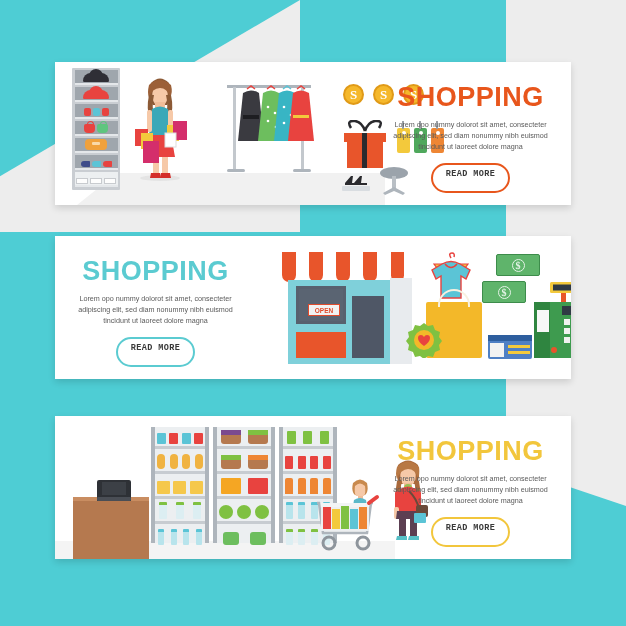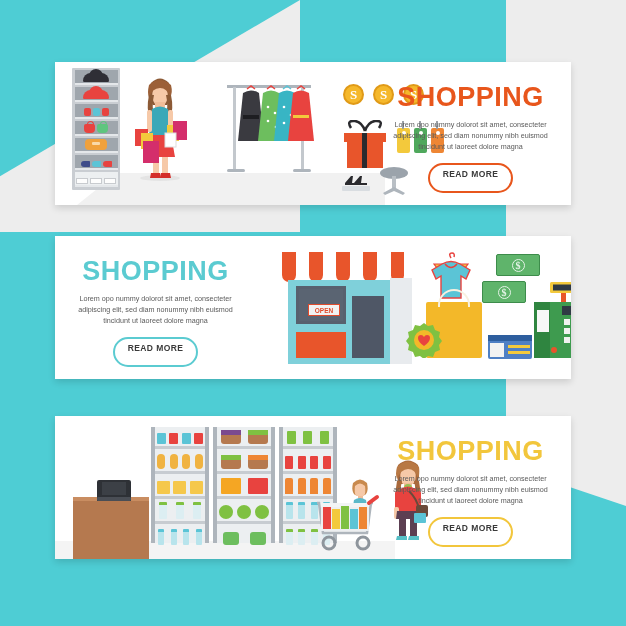--- a/index.html
+++ b/index.html
@@ -51,20 +51,21 @@
   .lorem {
     font-size: 7.2px; color: #5A5A5A; line-height: 1.55; padding: 0 6px;
   }
   .read-more {
     display: inline-block; margin-top: 11px;
     padding: 4px 13px 12px;
     border-radius: 20px;
     font-size: 8.5px; font-weight: bold; letter-spacing: 0.4px;
     color: #3A3A3A; background: transparent;
     cursor: pointer;
+    font-family: Liberation Mono, monospace;
   }
   .rm-orange { border: 2px solid #E8561C; }
   .rm-teal   { border: 2px solid #5BCBD1; }
   .rm-yellow { border: 2px solid #F2C63C; }
 
   .art { position: absolute; top: 0; height: 100%; }
 
   
   #b1-art { left: 0; width: 330px; }
   .floor1 {

